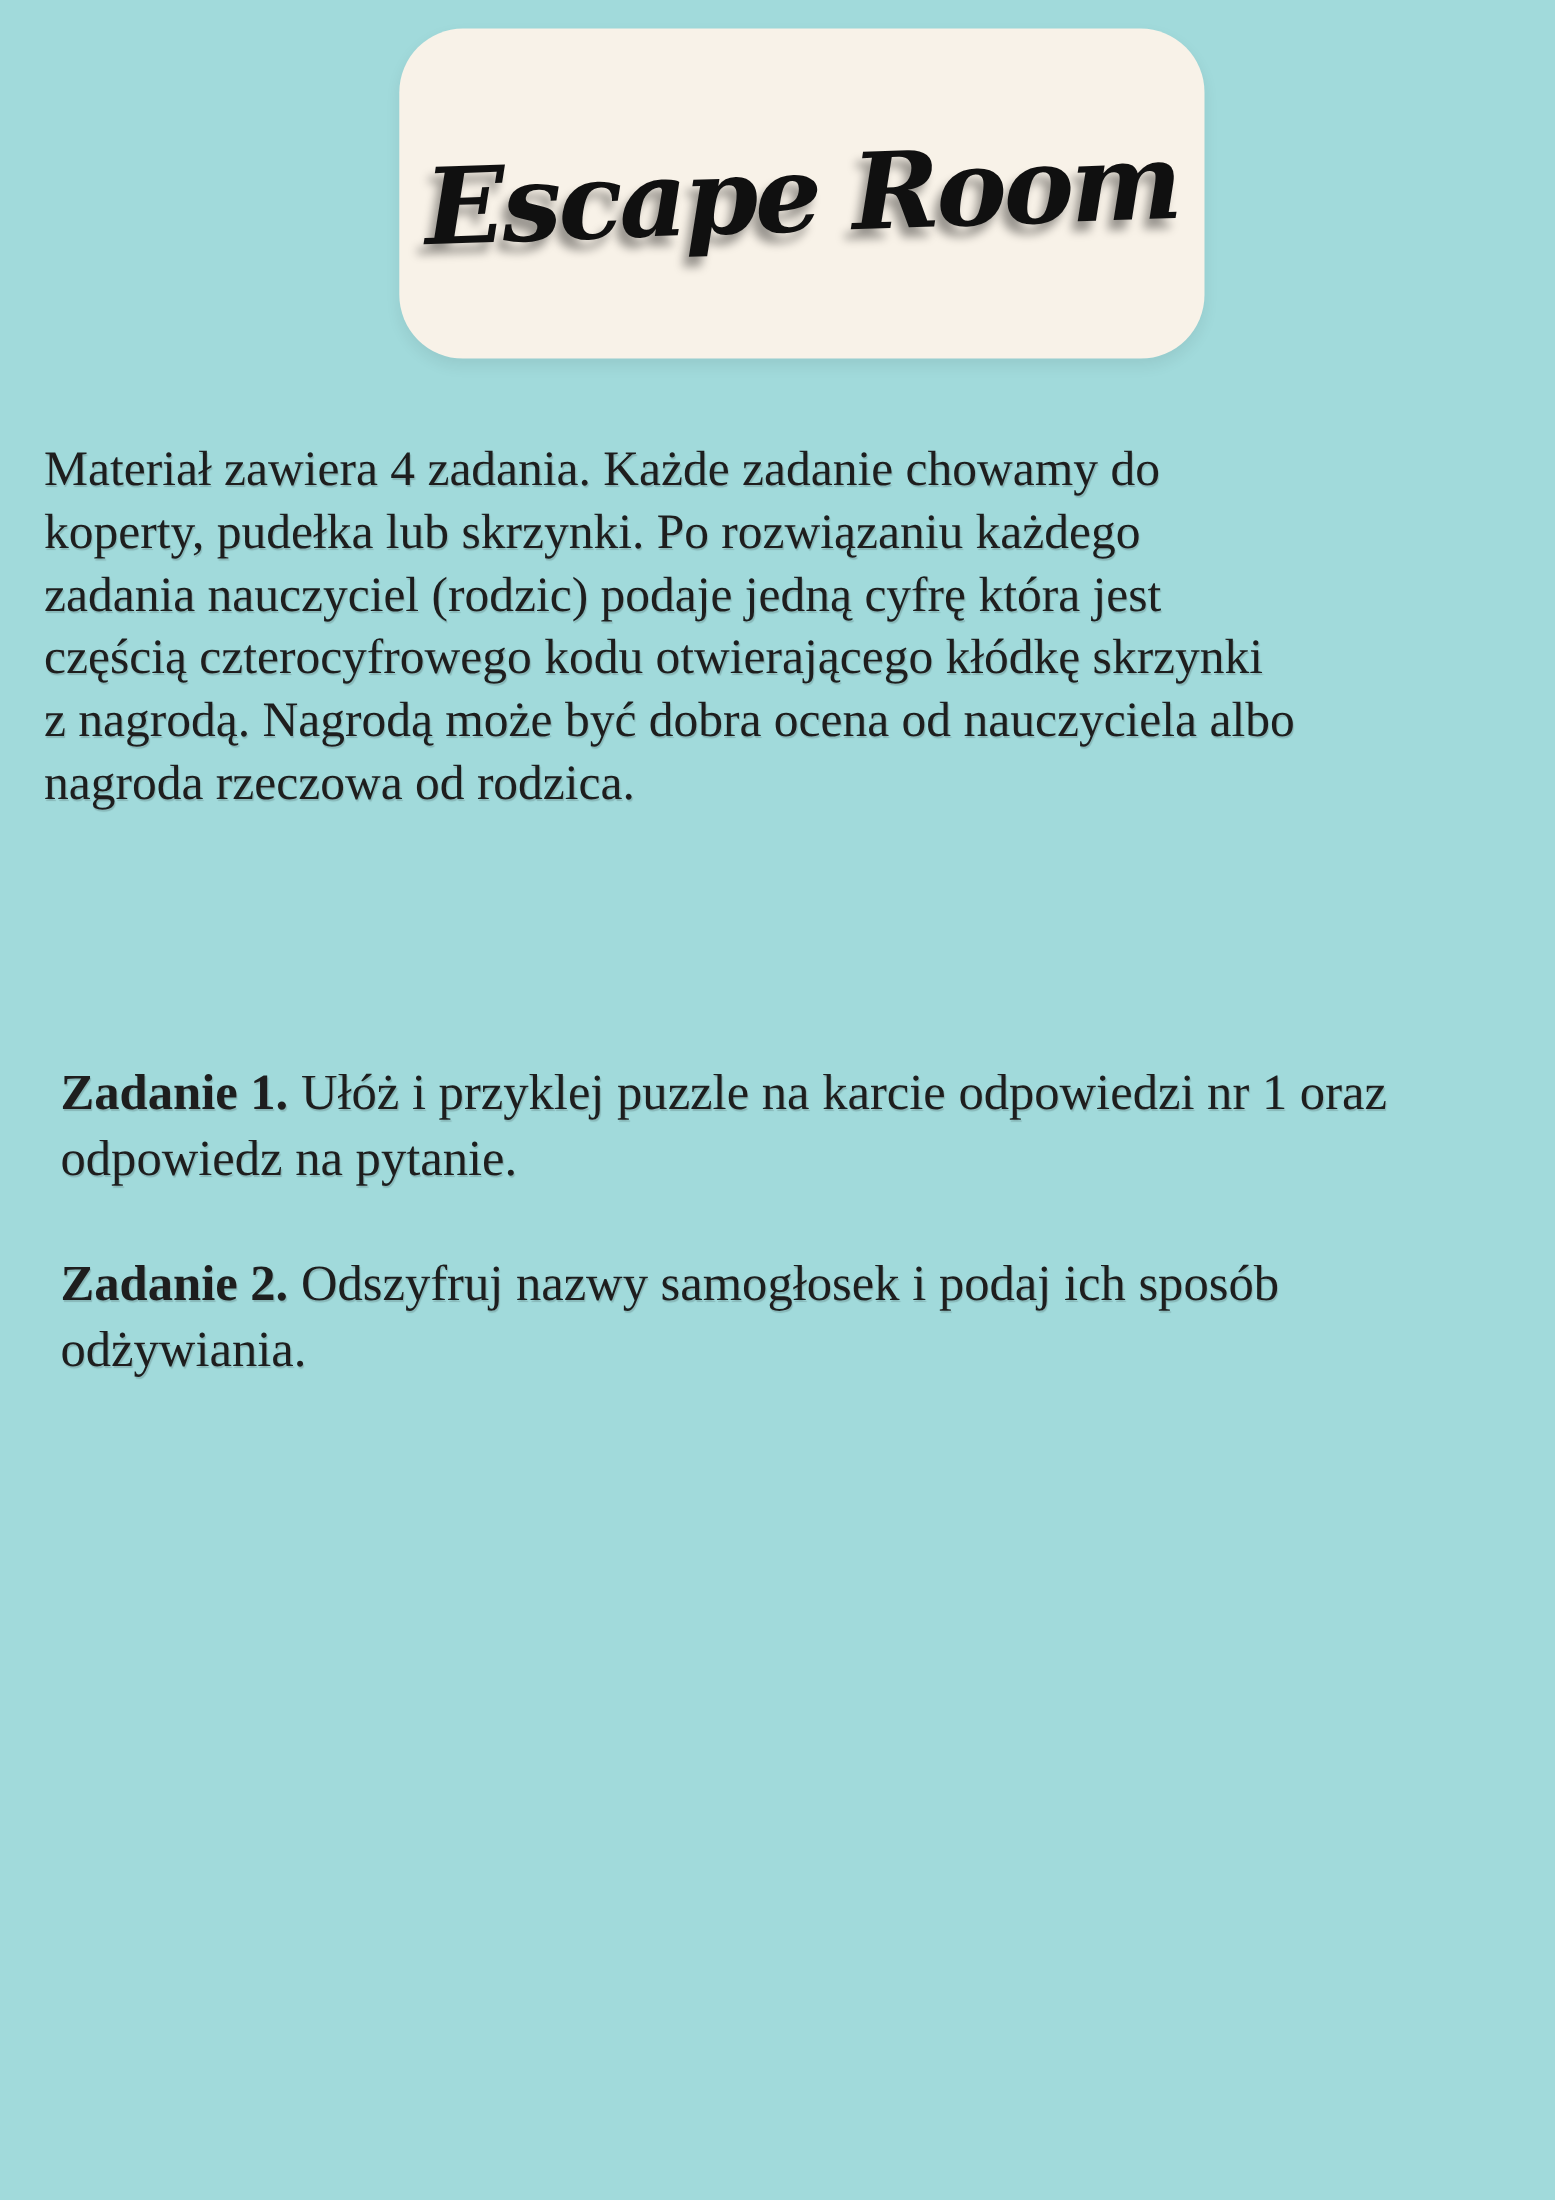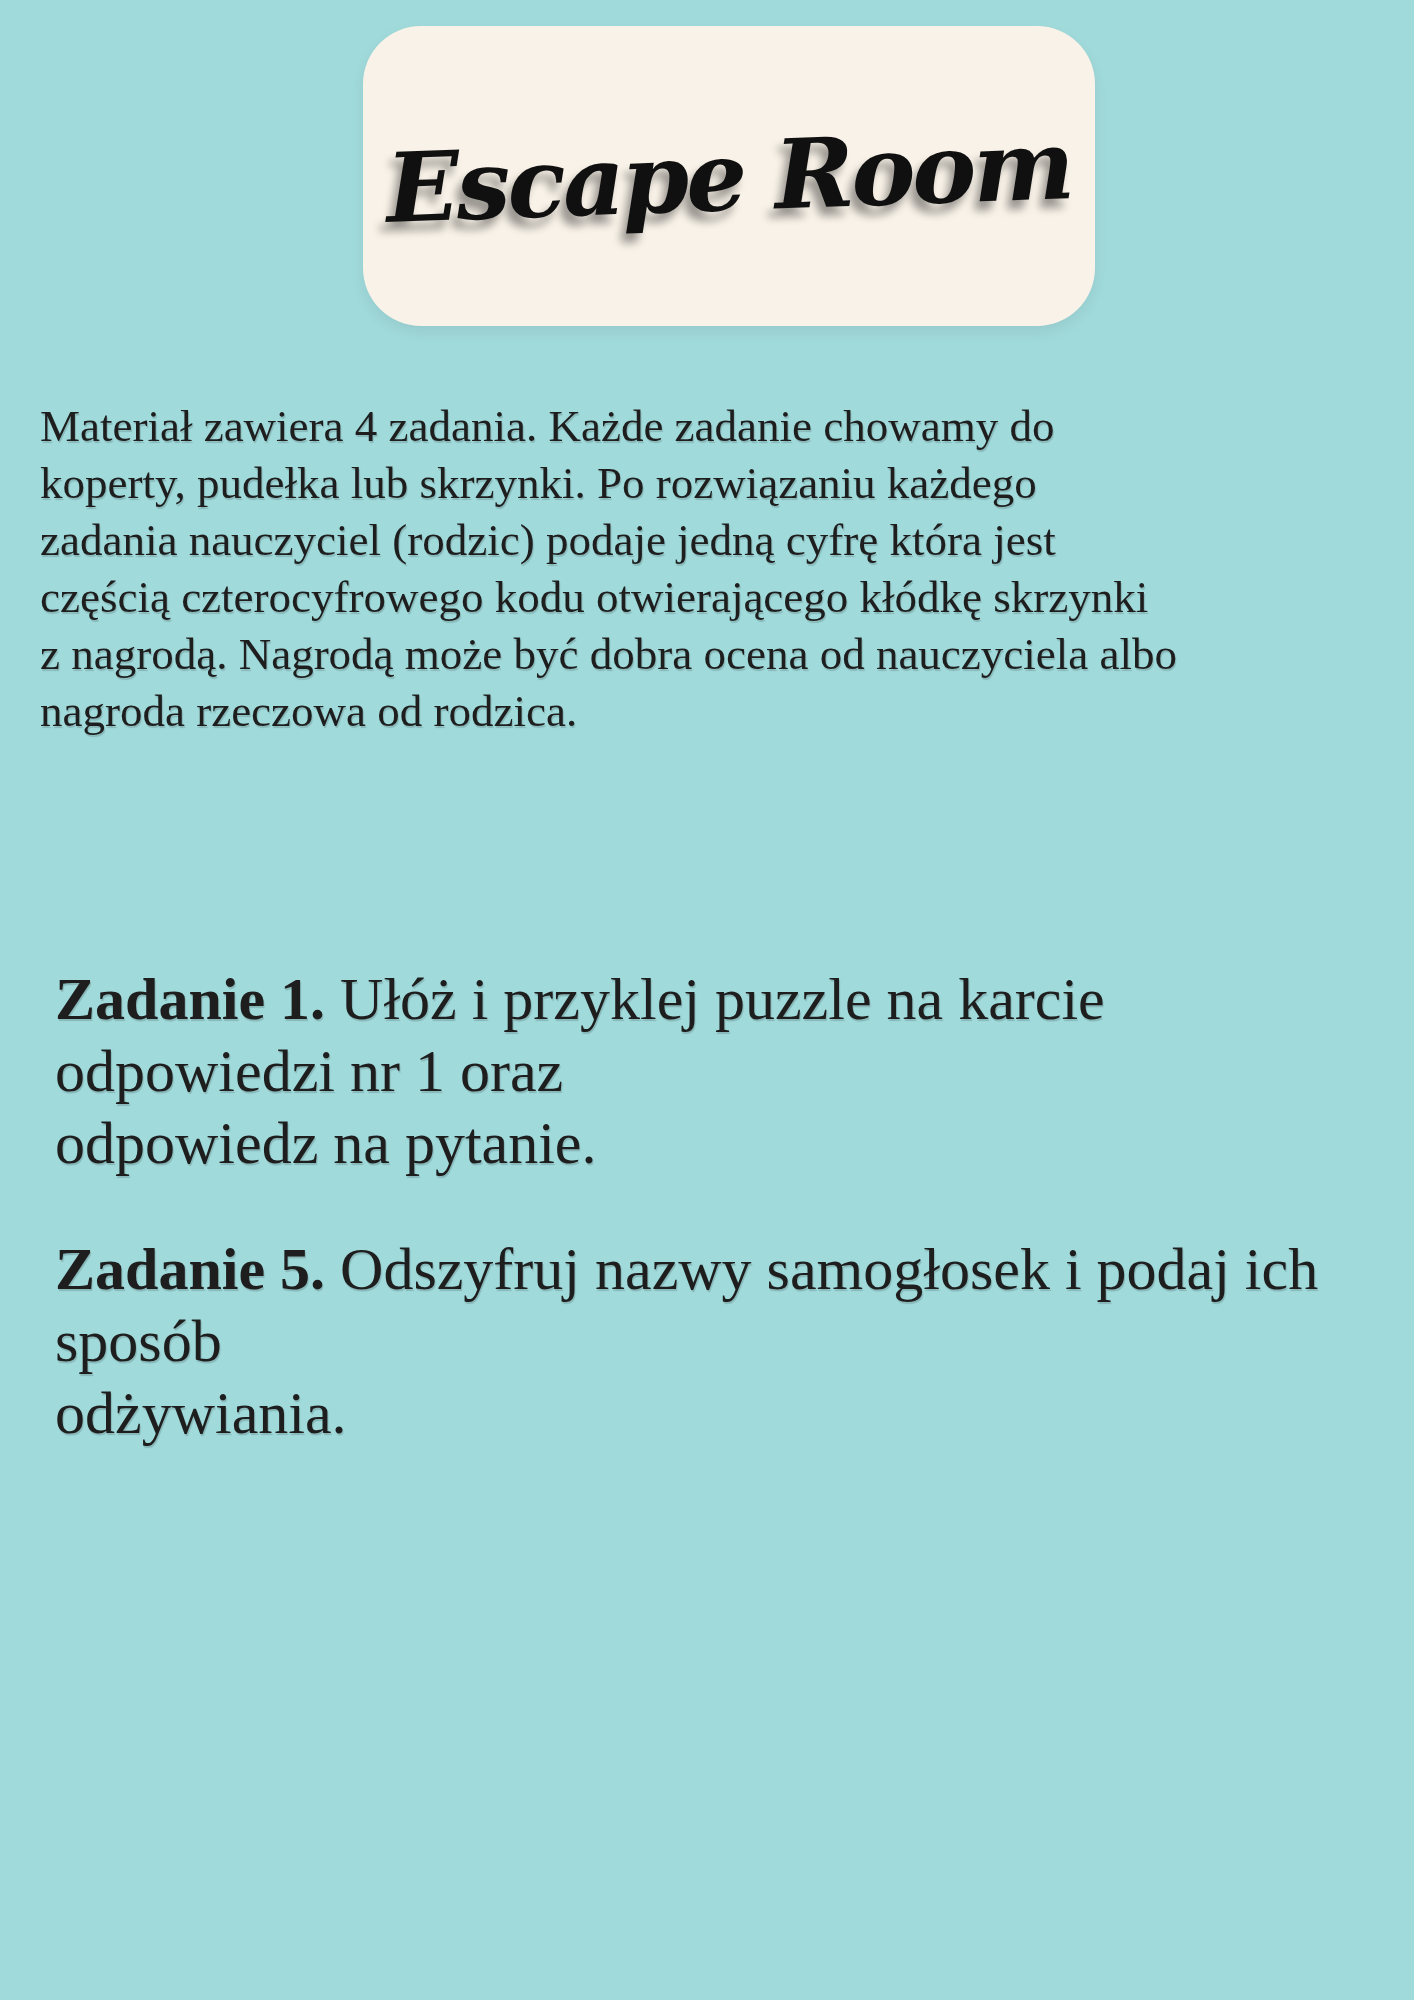--- a/index.html
+++ b/index.html
@@ -49,22 +49,22 @@
     text-shadow: 1px 2px 1px rgba(0,0,0,0.16);
   }
   .tasks {
     position: absolute;
     top: 963px;
     left: 55px;
     right: 45px;
   }
   .task {
     margin: 0 0 54px 0;
-    font-size: 60px;
-    line-height: 72px;
+    font-size: 46px;
+    line-height: 60px;
     white-space: pre-line;
     text-shadow: 1px 2px 1px rgba(0,0,0,0.16);
   }
   .task-label { font-weight: 700; }
 </style>
 </head>
 <body>
 
 <div class="page">
 
@@ -77,20 +77,20 @@
 zadania nauczyciel (rodzic) podaje jedną cyfrę która jest
 częścią czterocyfrowego kodu otwierającego kłódkę skrzynki
 z nagrodą. Nagrodą może być dobra ocena od nauczyciela albo
 nagroda rzeczowa od rodzica.</p>
 
   <div class="tasks">
 
     <p class="task"><span class="task-label">Zadanie 1.</span><span> Ułóż i przyklej puzzle na karcie odpowiedzi nr 1 oraz
 odpowiedz na pytanie.</span></p>
 
-    <p class="task"><span class="task-label">Zadanie 5.</span><span> Odszyfruj nazwy samogłosek i podaj ich sposób
+    <p class="task"><span class="task-label">Zadanie 2.</span><span> Odszyfruj nazwy samogłosek i podaj ich sposób
 odżywiania.</span></p>
 
 
 
   </div>
 
 </div>
 
 </body></html>

